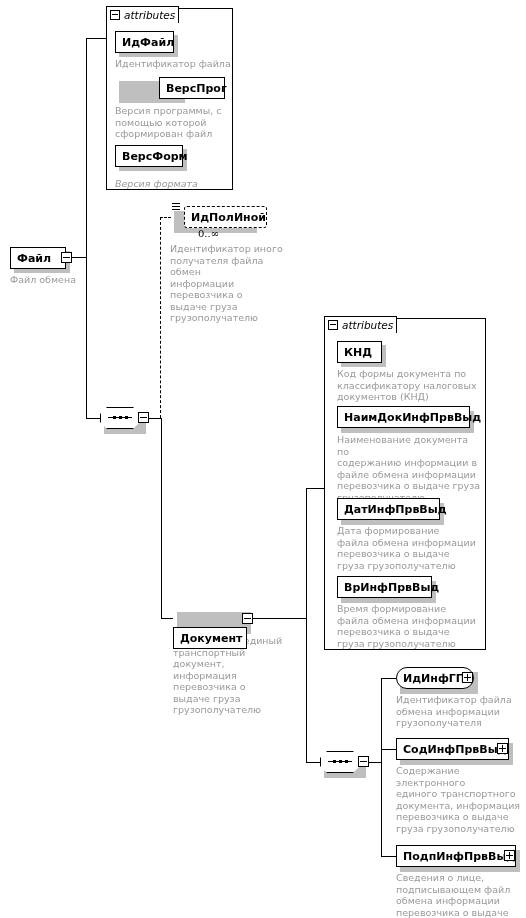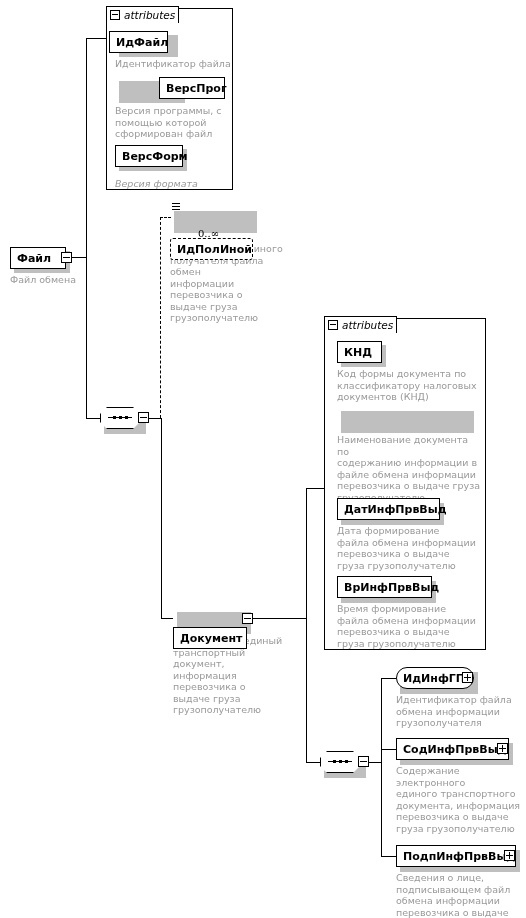--- a/index.html
+++ b/index.html
@@ -230,21 +230,21 @@
 <div id="canvas">
 
   <div class="attr-panel" style="left:106px; top:8px; width:127px; height:182px;"></div>
   <div class="tab-mask" style="left:107px; top:8px; width:72px; height:2px;"></div>
   <div class="attr-tab" style="left:106px; top:6px; width:73px;">
     <span class="tab-toggle"></span>
     <span class="tab-label">attributes</span>
   </div>
 
   <div class="node-shadow" style="left:119px; top:35px; width:59px; height:22px;"></div>
-  <div class="node" style="left:109px; top:31px; width:59px;">
+  <div class="node" style="left:115px; top:31px; width:59px;">
     <span class="lbl">ИдФайл</span>
   </div>
   <div class="desc" style="left:115px; top:58px; width:120px;">Идентификатор файла</div>
 
   <div class="node-shadow" style="left:119px; top:81px; width:66px; height:22px;"></div>
   <div class="node" style="left:115px; top:77px; width:66px;margin-left:44px;">
     <span class="lbl">ВерсПрог</span>
   </div>
   <div class="desc" style="left:115px; top:105px; width:116px;">Версия программы, с
 помощью которой
@@ -264,21 +264,21 @@
   <div class="desc" style="left:10px; top:274px; width:110px;">Файл обмена</div>
 
   <div class="line-h" style="left:72px; top:257px; width:14px;"></div>
   <div class="line-v" style="left:86px; top:38px; height:380px;"></div>
 
   <div class="line-h" style="left:86px; top:38px; width:20px;"></div>
 
   <div class="line-h" style="left:86px; top:418px; width:14px;"></div>
 
   <div class="node-shadow" style="left:174px; top:211px; width:83px; height:22px;"></div>
-  <div class="node optional" style="left:170px; top:206px; width:83px;margin-top:32px;">
+  <div class="node optional" style="left:184px; top:206px; width:83px;">
     <span class="lbl">ИдПолИной</span>
   </div>
   <div class="seq-glyph" style="left:172px; top:203px;">
     <i style="top:0px;"></i>
       <i style="top:3px;"></i>
       <i style="top:6px;"></i>
   </div>
   <div class="cardinality" style="left:198px; top:228px;">0..∞</div>
   <div class="desc" style="left:170px; top:243px; width:125px;">Идентификатор иного
 получателя файла обмен
@@ -312,20 +312,23 @@
 
   <div class="node-shadow" style="left:341px; top:345px; width:45px; height:22px;"></div>
   <div class="node" style="left:337px; top:341px; width:45px;">
     <span class="lbl">КНД</span>
   </div>
   <div class="desc" style="left:337px; top:368px; width:145px;">Код формы документа по
 классификатору налоговых
 документов (КНД)</div>
 
   <div class="node-shadow" style="left:341px; top:411px; width:133px; height:22px;"></div>
+  <div class="node" style="left:337px; top:406px; width:133px;">
+    <span class="lbl">НаимДокИнфПрвВыд</span>
+  </div>
   <div class="desc" style="left:337px; top:434px; width:145px;">Наименование документа по
 содержанию информации в
 файле обмена информации
 перевозчика о выдаче груза
 грузополучателю</div>
 
   <div class="node-shadow" style="left:341px; top:503px; width:103px; height:22px;"></div>
   <div class="node" style="left:337px; top:498px; width:103px;">
     <span class="lbl">ДатИнфПрвВыд</span>
   </div>

